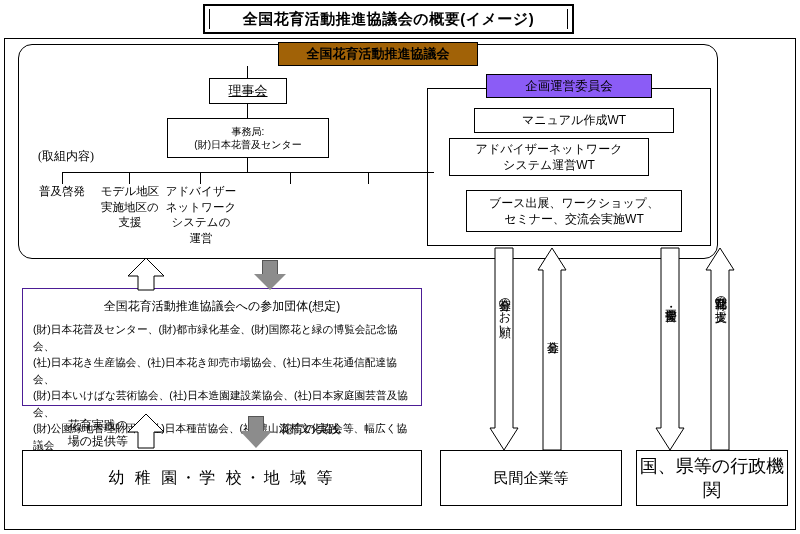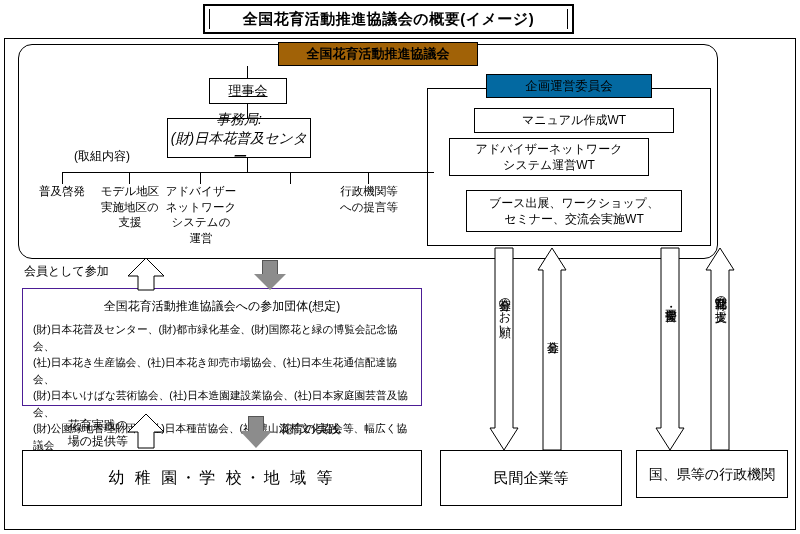--- a/index.html
+++ b/index.html
@@ -25,22 +25,23 @@
     background: #fff;
     display: flex;
     align-items: center;
     justify-content: center;
     text-align: center;
     line-height: 1.35;
   }
   .plain {
     position: absolute;
     box-sizing: border-box;
-    text-align: right;
+    text-align: left;
     line-height: 1.4;
+    font-family: Liberation Serif, serif;
   }
   
   #title-box {
     left: 203px; top: 4px; width: 371px; height: 30px;
     border: 2px solid #000;
     font-size: 15px; font-weight: bold;
     letter-spacing: 0.5px;
   }
   #title-box::before, #title-box::after {
     content: "";
@@ -75,25 +76,24 @@
     background: #a16207;
     z-index: 3;
   }
   #board-box {
     left: 209px; top: 78px; width: 78px; height: 26px;
     font-size: 13px;
     z-index: 3;
     text-decoration: underline;
   }
   #secretariat-box {
-    left: 167px; top: 118px; width: 144px; height: 40px;
-    font-size: 14px;
+    left: 167px; top: 118px; width: 162px; height: 40px;
+    font-size: 10px;
     z-index: 3;
     flex-direction: column;
-    font-style: italic;
   }
   #efforts-label {
     left: 38px; top: 148px; width: 92px;
     font-size: 12px;
     z-index: 3;
   }
   .leaf {
     position: absolute;
     font-size: 11.5px;
     text-align: center;
@@ -105,21 +105,21 @@
   #planning-panel {
     left: 427px; top: 88px; width: 284px; height: 158px;
     border: 1px solid #000;
     background: #fff;
     display: block;
   }
   #planning-title {
     left: 486px; top: 74px; width: 166px; height: 24px;
     border: 1px solid #000;
     font-size: 12.5px;
-    background: #0369a1;
+    background: #8b5cf6;
     z-index: 4;
   }
   #wt1 {
     left: 474px; top: 108px; width: 200px; height: 25px;
     font-size: 12px; z-index: 4;
   }
   #wt2 {
     left: 449px; top: 138px; width: 200px; height: 38px;
     font-size: 12px; z-index: 4;
     flex-direction: column;
@@ -153,22 +153,22 @@
   
   #school-box {
     left: 22px; top: 450px; width: 400px; height: 56px;
     font-size: 16px; letter-spacing: 3px;
   }
   #company-box {
     left: 440px; top: 450px; width: 182px; height: 56px;
     font-size: 15px;
   }
   #gov-box {
-    left: 636px; top: 450px; width: 152px; height: 48px;
-    font-size: 14px;
+    left: 636px; top: 450px; width: 152px; height: 56px;
+    font-size: 18px;
   }
   
   .arrow-filled {
     position: absolute;
   }
   .arrow-filled .shaft {
     position: absolute;
     background: #8c8c8c;
     border: 1px solid #555;
     box-sizing: border-box;
@@ -241,22 +241,20 @@
   <div class="plain" id="efforts-label">(取組内容)</div>
 
   <div class="leaf" style="left:30px; top:184px; width:64px;">普及啓発</div>
   <div class="leaf" style="left:97px; top:184px; width:66px; white-space:pre-line;">モデル地区
 実施地区の
 支援</div>
   <div class="leaf" style="left:165px; top:184px; width:72px; white-space:pre-line;">アドバイザー
 ネットワーク
 システムの
 運営</div>
-  <div class="leaf" style="left:332px; top:184px; width:74px; white-space:pre-line;">行政機関等
-への提言等</div>
 
   <div id="planning-panel" class="box"></div>
   <div class="box" id="planning-title">企画運営委員会</div>
   <div class="box" id="wt1">マニュアル作成WT</div>
   <div class="box" id="wt2" style="white-space:pre-line;">アドバイザーネットワーク
 システム運営WT</div>
   <div class="box" id="wt3" style="white-space:pre-line;">ブース出展、ワークショップ、
 セミナー、交流会実施WT</div>
 
   <div id="participants-box" class="box">
@@ -264,21 +262,20 @@
     <div id="participants-list" style="white-space:pre-line;">(財)日本花普及センター、(財)都市緑化基金、(財)国際花と緑の博覧会記念協会、
 (社)日本花き生産協会、(社)日本花き卸売市場協会、(社)日本生花通信配達協会、
 (財)日本いけばな芸術協会、(社)日本造園建設業協会、(社)日本家庭園芸普及協会、
 (財)公園緑地管理財団、(社)日本種苗協会、(社)農山漁村文化協会等、幅広く協議会
 への参加を呼びかける。</div>
   </div>
 
   <svg class="hollow" style="left:128px; top:258px;" width="40" height="32">
     <polygon points="18,0 36,18 26,18 26,32 10,32 10,18 0,18" fill="#ffffff" stroke="#000000" stroke-width="1"></polygon>
   </svg>
-  <div class="hlabel" style="left:24px; top:264px; width:110px; text-align:left;">会員として参加</div>
 
   <div class="arrow-filled" style="left:254px; top:260px; width:32px; height:30px;">
     <div class="shaft" style="left:8px; top:0px; width:16px; height:16px;"></div>
     <div class="head" style="left:0px; top:14px; border-left:16px solid transparent; border-right:16px solid transparent; border-top:16px solid #8c8c8c;"></div>
   </div>
 
   <svg class="hollow" style="left:128px; top:414px;" width="40" height="34">
     <polygon points="18,0 36,18 26,18 26,34 10,34 10,18 0,18" fill="#ffffff" stroke="#000000" stroke-width="1"></polygon>
   </svg>
   <div class="hlabel" style="left:36px; top:418px; width:92px; text-align:right; white-space:pre-line;">花育実践の

